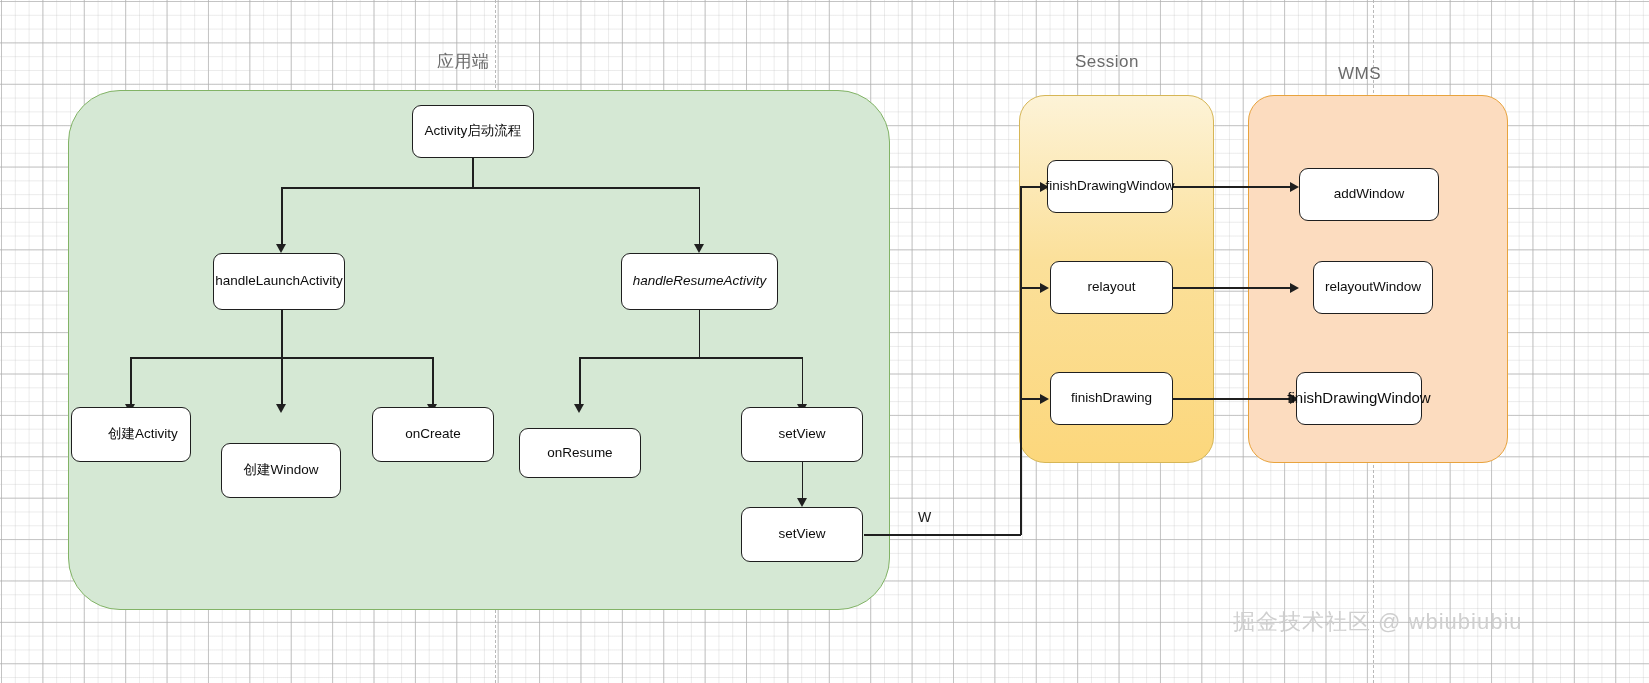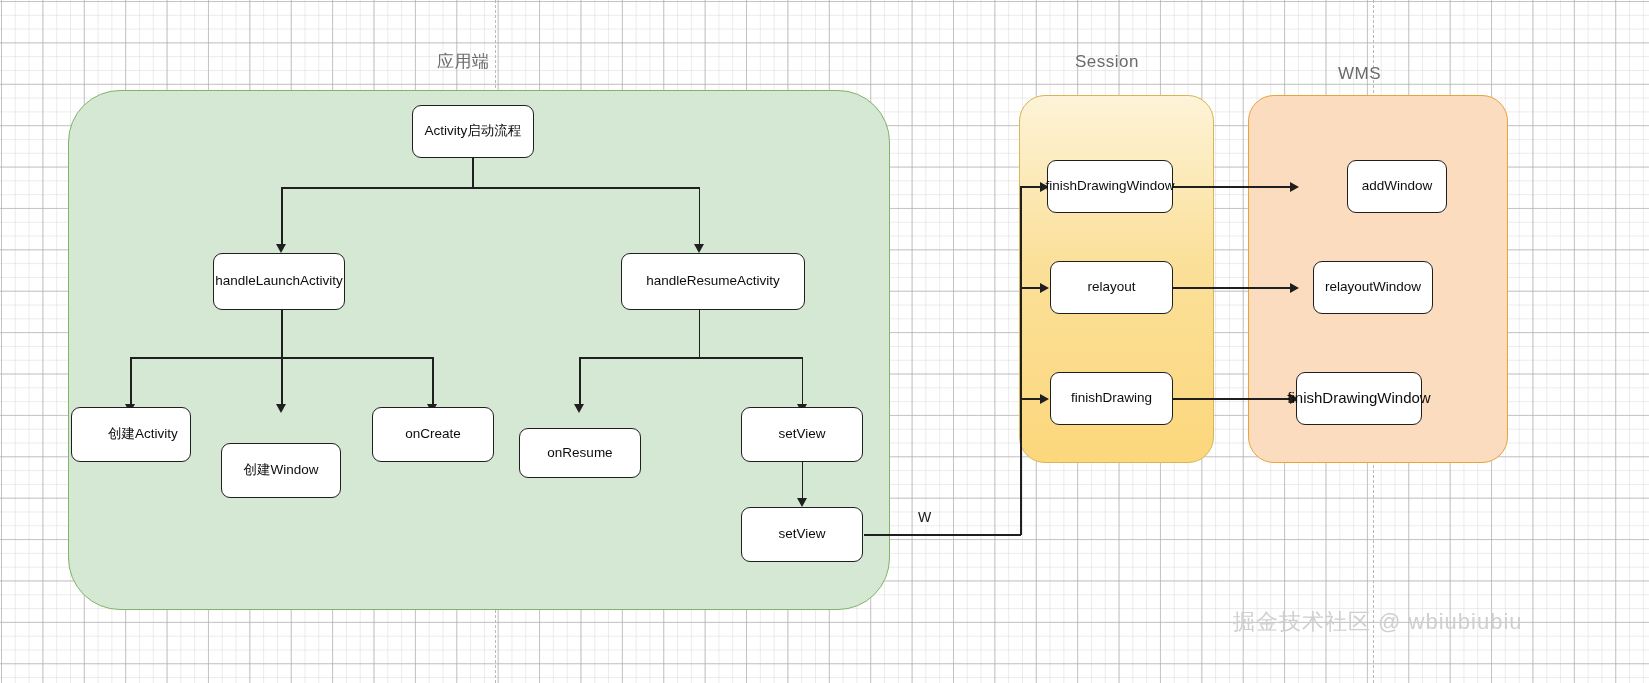--- a/index.html
+++ b/index.html
@@ -185,39 +185,39 @@
 <div class="ln lnh" style="left:1173px;top:287px;width:120px;"></div>
 <div class="arrow-r" style="left:1290px;top:282.5px;"></div>
 
 <div class="ln lnh" style="left:1173px;top:398px;width:120px;"></div>
 <div class="arrow-r" style="left:1290px;top:393.5px;"></div>
 
 <div class="node" style="left:412px;top:105px;width:122px;height:53px;">Activity启动流程</div>
 
 <div class="node" style="left:213px;top:253px;width:132px;height:57px;">handleLaunchActivity</div>
 
-<div class="node" style="left:621px;top:253px;width:184px;height:57px;">handleResumeActivity</div>
+<div class="node" style="left:621px;top:253px;width:157px;height:57px;font-style:italic;">handleResumeActivity</div>
 
 <div class="node" style="left:71px;top:407px;width:120px;height:55px;padding-left:24px;">创建Activity</div>
 
 <div class="node" style="left:221px;top:407px;width:120px;height:55px;margin-top:36px;">创建Window</div>
 
 <div class="node" style="left:372px;top:407px;width:122px;height:55px;">onCreate</div>
 
 <div class="node" style="left:519px;top:428px;width:122px;height:50px;">onResume</div>
 
 <div class="node" style="left:741px;top:407px;width:122px;height:55px;">setView</div>
 
 <div class="node" style="left:741px;top:507px;width:122px;height:55px;">setView</div>
 
 <div class="node" style="left:1047px;top:160px;width:126px;height:53px;">finishDrawingWindow</div>
 
 <div class="node" style="left:1050px;top:261px;width:123px;height:53px;">relayout</div>
 
 <div class="node" style="left:1050px;top:372px;width:123px;height:53px;">finishDrawing</div>
 
-<div class="node" style="left:1299px;top:160px;width:100px;height:53px;margin-left:48px;">addWindow</div>
+<div class="node" style="left:1299px;top:168px;width:140px;height:53px;">addWindow</div>
 
 <div class="node" style="left:1313px;top:261px;width:120px;height:53px;">relayoutWindow</div>
 
 <div class="node" style="left:1296px;top:372px;width:126px;height:53px;font-size:15px;">finishDrawingWindow</div>
 
 <div class="watermark">掘金技术社区 @ wbiubiubiu</div>
 
 </body></html>

